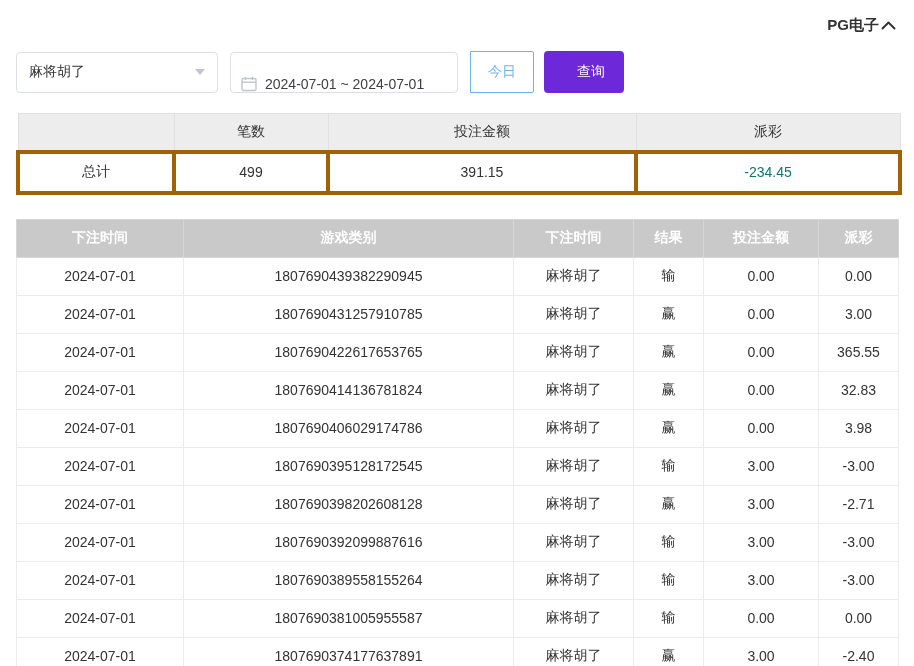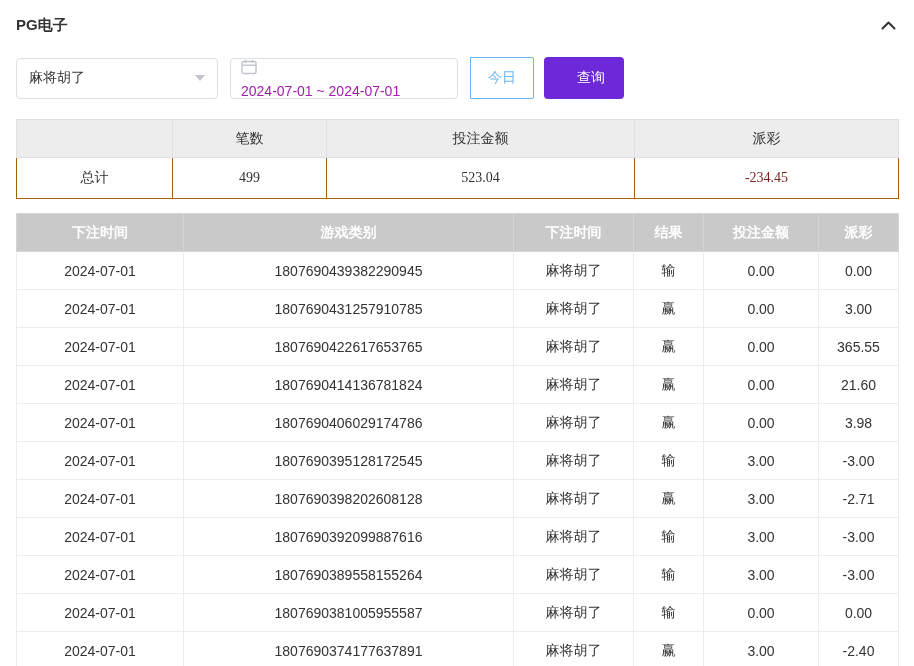--- a/index.html
+++ b/index.html
@@ -6,72 +6,72 @@
   html, body { margin: 0; padding: 0; }
   body {
     width: 914px; height: 666px; overflow: hidden;
     background: #ffffff; color: #333333;
     font-family: "Liberation Sans", "DejaVu Sans", sans-serif;
     font-size: 14px;
   }
   .page { padding: 14px 16px 0 16px; }
 
   
-  .panel-header { display: flex; justify-content: space-between; align-items: center; margin: 2px 0 22px 0; }
+  .panel-header { display: flex; justify-content: flex-end; align-items: center; margin: 2px 0 16px 0; }
   .panel-title { font-weight: bold; font-size: 15px; color: #333; }
   .collapse { cursor: pointer; display: inline-flex; padding: 2px; }
 
   
   .filters { display: flex; align-items: center; margin-bottom: 20px; }
   .select {
     width: 202px; height: 41px; border: 1px solid #dcdfe6; border-radius: 4px;
     display: flex; align-items: center; justify-content: space-between;
     padding: 0 12px; cursor: pointer; background: #fff;
   }
   .caret-down {
     width: 0; height: 0; border-left: 5px solid transparent; border-right: 5px solid transparent;
     border-top: 6px solid #c0c4cc;
   }
   .date-box {
     width: 228px; height: 41px; border: 1px solid #dcdfe6; border-radius: 4px;
-    display: flex; align-items: flex-start; gap: 8px; padding: 0 10px;
-    margin-left: 12px; cursor: pointer; background: #fff; color: #a21caf; flex-direction: column;
+    display: flex; align-items: flex-end; gap: 8px; padding: 0 10px;
+    margin-left: 12px; cursor: pointer; background: #fff; color: #404040;
   }
   .btn-group { display: flex; margin-left: 12px; }
   .btn-group button {
     width: 64px; height: 42px; background: #fff; border: 1px solid #eab308;
     color: #c0c4cc; font-size: 14px; cursor: pointer; margin-left: -1px;
     font-family: inherit; padding: 0;
   }
   .btn-group button:first-child { margin-left: 0; border-radius: 2px 0 0 2px; }
   .btn-group button:last-child { border-radius: 0 2px 2px 0; }
   .btn-group button.active { color: #6cb5f2; border-color: #6cb5f2; position: relative; z-index: 1; }
   .search-btn {
     width: 80px; height: 42px; margin-left: 10px; background: #6d28d9; border: none;
     border-radius: 4px; color: #fff; font-size: 14px; cursor: pointer; font-family: inherit; padding-left: 20px;
   }
 
   
   table { width: 100%; border-collapse: collapse; text-align: center; table-layout: fixed; }
-  .summary { margin-bottom: 14px; font-family: Liberation Serif, serif; }
+  .summary { margin-bottom: 24px; }
   .summary th {
     background: #ededed; height: 38px; font-weight: normal; color: #333;
     border: 1px solid #e0e0e0;
   }
-  .summary td { height: 41px; border: 1px solid #a16207; background: #fff; }
+  .summary td { height: 41px; border: 4px solid #a16207; background: #fff; }
 
   .records th {
     background: #c9c9c9; color: #ffffff; height: 38px; font-weight: bold;
     border: 1px solid #d6d6d6;
   }
   .records td {
     height: 38px; border: 1px solid #ececec; color: #333; background: #fff;
     overflow: hidden; white-space: nowrap;
   }
-  .neg { color: #7f1d1d; }
+  .neg { color: #0f766e; }
 </style>
 </head>
 <body>
 
 <div class="page">
 
   <div class="panel-header">
     <span class="panel-title">PG电子</span>
     <span class="collapse">
       <svg width="15" height="9" viewBox="0 0 15 9">
@@ -117,21 +117,21 @@
         <th></th>
         <th>笔数</th>
         <th>投注金额</th>
         <th>派彩</th>
       </tr>
     </thead>
     <tbody>
       <tr>
         <td>总计</td>
         <td>499</td>
-        <td>523.04</td>
+        <td>391.15</td>
         <td class="auto-neg neg">-234.45</td>
       </tr>
     </tbody>
   </table>
 
   <table class="records">
     <colgroup>
       <col style="width:167px">
         <col style="width:330px">
         <col style="width:120px">
@@ -176,21 +176,21 @@
     <td>0.00</td>
     <td>365.55</td>
   </tr>
 
   <tr>
     <td>2024-07-01</td>
     <td>1807690414136781824</td>
     <td>麻将胡了</td>
     <td>赢</td>
     <td>0.00</td>
-    <td>21.60</td>
+    <td>32.83</td>
   </tr>
 
   <tr>
     <td>2024-07-01</td>
     <td>1807690406029174786</td>
     <td>麻将胡了</td>
     <td>赢</td>
     <td>0.00</td>
     <td>3.98</td>
   </tr>

